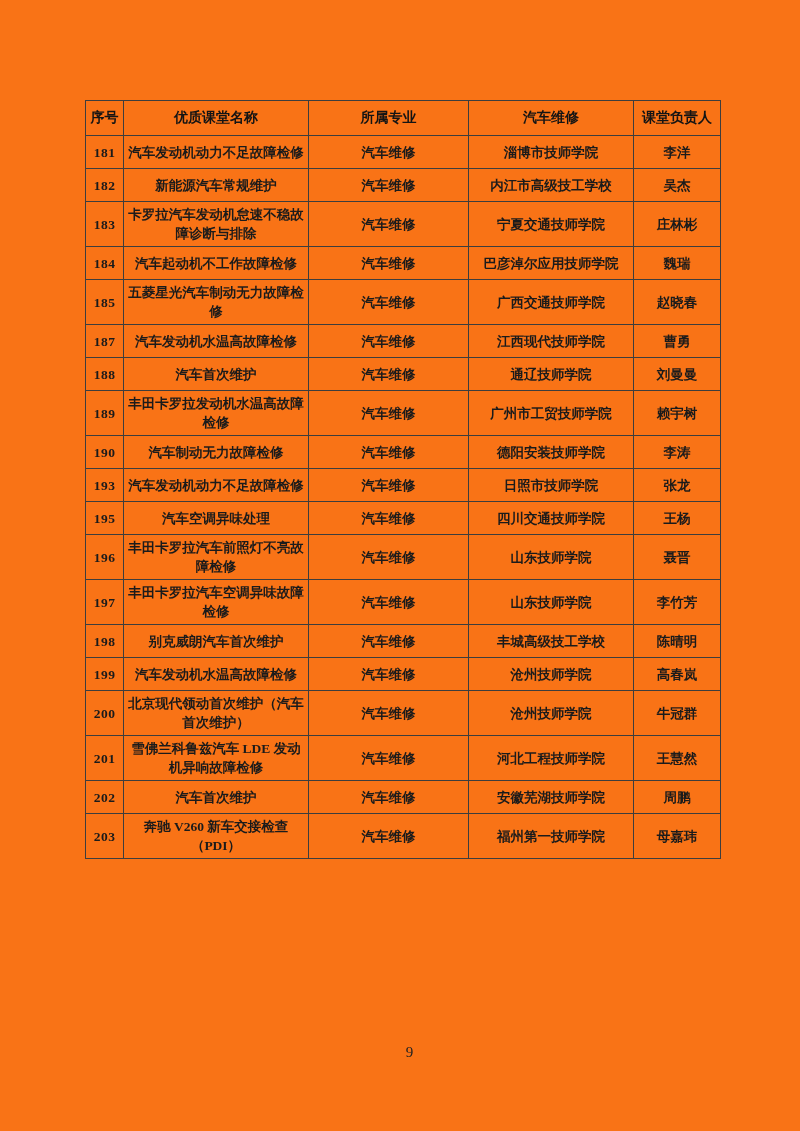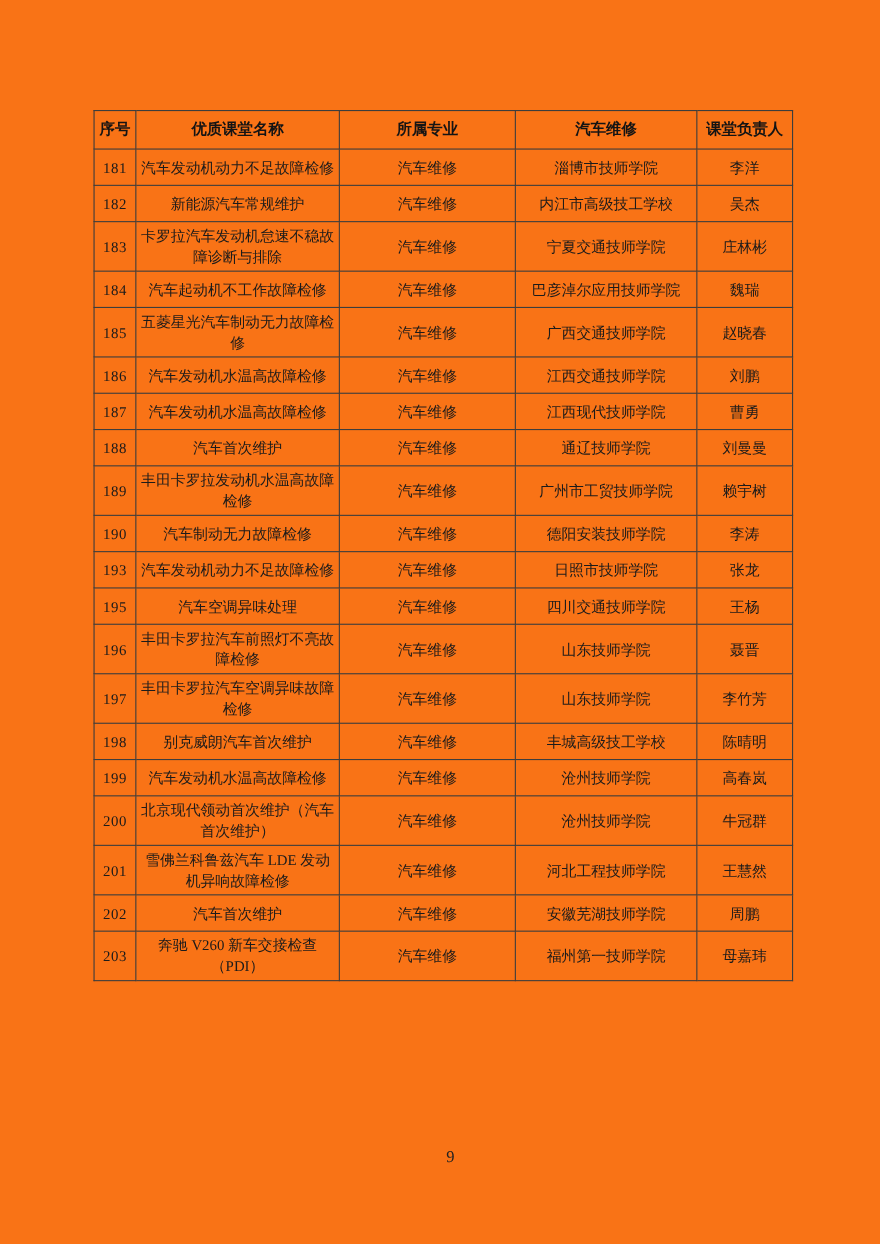--- a/index.html
+++ b/index.html
@@ -41,20 +41,21 @@
   table.courses th {
     font-family: "Liberation Sans", "DejaVu Sans", sans-serif;
     font-weight: bold;
     font-size: 14px;
     text-align: center;
     color: #141414;
     padding: 2px 2px;
   }
   table.courses tbody tr {
     height: 33px;
+    font-weight: bold;
   }
   table.courses td {
     font-family: "Liberation Serif", "DejaVu Serif", serif;
     font-size: 13.5px;
     line-height: 19px;
     text-align: center;
     padding: 3px 4px;
     color: #1b1b1b;
   }
   td.col-no {
@@ -132,27 +133,20 @@
           <td class="col-person">魏瑞</td>
         </tr>
         <tr>
           <td class="col-no">185</td>
           <td class="col-name">五菱星光汽车制动无力故障检修</td>
           <td class="col-major">汽车维修</td>
           <td class="col-unit">广西交通技师学院</td>
           <td class="col-person">赵晓春</td>
         </tr>
         <tr>
-          <td class="col-no">186</td>
-          <td class="col-name">汽车发动机水温高故障检修</td>
-          <td class="col-major">汽车维修</td>
-          <td class="col-unit">江西交通技师学院</td>
-          <td class="col-person">刘鹏</td>
-        </tr>
-        <tr>
           <td class="col-no">187</td>
           <td class="col-name">汽车发动机水温高故障检修</td>
           <td class="col-major">汽车维修</td>
           <td class="col-unit">江西现代技师学院</td>
           <td class="col-person">曹勇</td>
         </tr>
         <tr>
           <td class="col-no">188</td>
           <td class="col-name">汽车首次维护</td>
           <td class="col-major">汽车维修</td>

